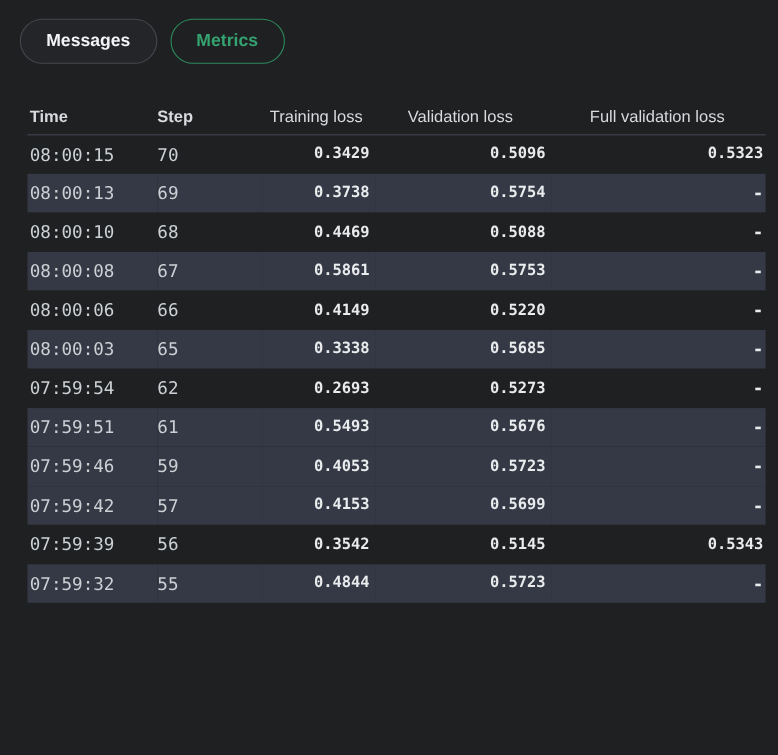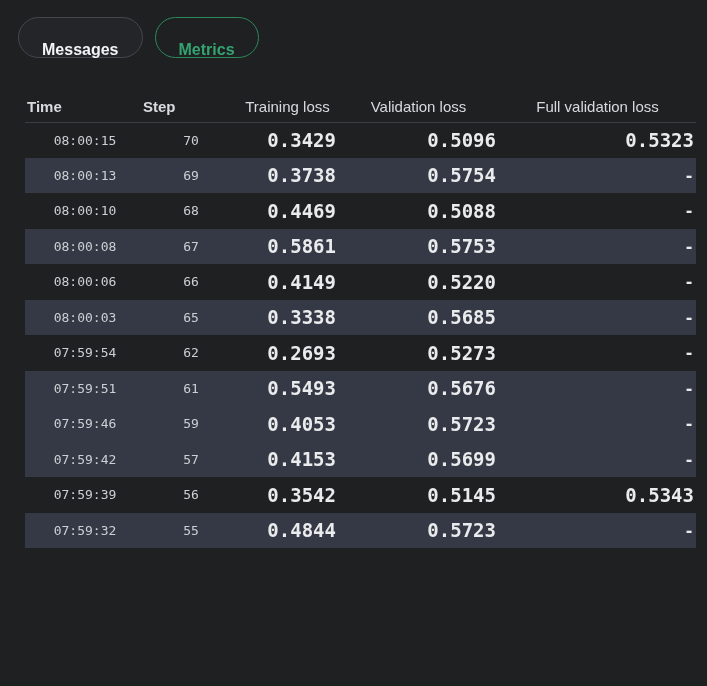--- a/index.html
+++ b/index.html
@@ -24,21 +24,21 @@
   .tabs {
     display: flex;
     gap: 12px;
     padding: 17px 0 0 18px;
     align-items: center;
   }
   .tab {
     display: inline-block;
     height: 41px;
     line-height: 39px;
-    padding: 12px 23px;
+    padding: 0 23px;
     border-radius: 22px;
     font-size: 16px;
     font-weight: 700;
     font-family: "Liberation Sans", sans-serif;
     cursor: pointer;
     background: transparent;
   }
   .tab-messages {
     background: var(--tab-bg);
     border: 1px solid var(--tab-border);
@@ -75,27 +75,27 @@
   .metrics-table th:nth-child(4) { padding-right: 5px; }
   .metrics-table th:nth-child(5) { padding-right: 2px; }
   .metrics-table td {
     height: 35.5px;
     vertical-align: middle;
     white-space: nowrap;
     font-family: "DejaVu Sans Mono", monospace;
   }
   .metrics-table tr.striped td { background: var(--row-stripe); }
   td.cell-time, td.cell-step {
-    font-size: 13px;
+    font-size: 16px;
     color: var(--text-secondary);
-    text-align: center;
+    text-align: left;
   }
   td.cell-time { padding-left: 2px; }
   td.cell-loss {
-    font-size: 19px;
+    font-size: 14px;
     font-weight: 700;
     color: var(--text-primary);
     text-align: right;
     padding-right: 5px;
   }
   td.cell-full { padding-right: 2px; }
   td.dash { font-size: 16px; }
 </style>
 </head>
 <body>

